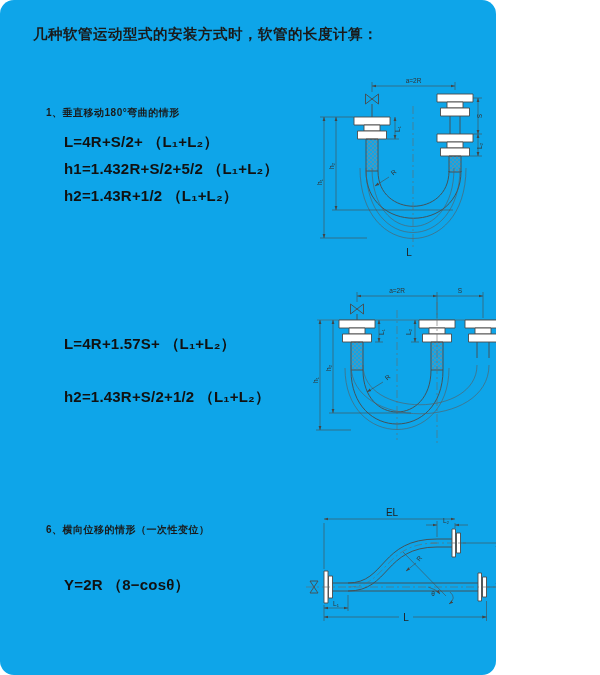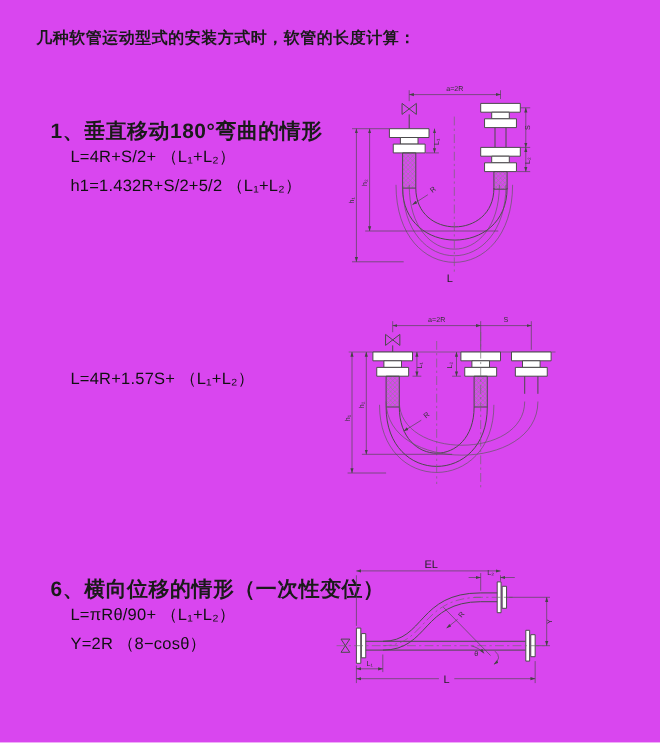--- a/index.html
+++ b/index.html
@@ -1,20 +1,20 @@
 <!DOCTYPE html>
 <html><head>
 <meta charset="utf-8">
 <style>
   html,body{margin:0;padding:0;background:#fff;}
-  #page{position:relative;width:600px;height:675px;background:#d946ef;overflow:hidden;
-        font-family:"Liberation Sans","DejaVu Sans",sans-serif;color:#1a1a1a;}
+  #page{position:relative;width:496px;height:675px;background:#0ea5e9;overflow:hidden;
+        font-family:"Liberation Sans","DejaVu Sans",sans-serif;color:#1a1a1a;border-radius:14px;}
   .title{position:absolute;left:33px;top:25px;font-size:14.5px;font-weight:bold;letter-spacing:.5px;white-space:nowrap;}
-  .sec-heading{position:absolute;font-size:19px;font-weight:bold;letter-spacing:.5px;white-space:nowrap;}
-  .formula{position:absolute;font-size:15px;font-weight:normal;color:#111;white-space:nowrap;letter-spacing:.2px;}
+  .sec-heading{position:absolute;font-size:10px;font-weight:bold;letter-spacing:.5px;white-space:nowrap;}
+  .formula{position:absolute;font-size:15px;font-weight:bold;color:#111;white-space:nowrap;letter-spacing:.2px;}
   svg{position:absolute;overflow:visible;}
   svg line,svg path,svg rect,svg polyline{vector-effect:non-scaling-stroke;}
   .ln{stroke:#4a4a4a;stroke-width:.9;fill:none;}
   .thin{stroke:#5a5a5a;stroke-width:.6;fill:none;}
   .dim{stroke:#4a4a4a;stroke-width:.6;fill:none;}
   .cl{stroke:#6a6a6a;stroke-width:.6;fill:none;stroke-dasharray:8 3 2 3;}
   .fit{fill:#fff;stroke:#4a4a4a;stroke-width:.9;}
   .braid{stroke:#4a4a4a;stroke-width:.9;}
   .dt{font-size:6.5px;fill:#333;font-family:"Liberation Sans","DejaVu Sans",sans-serif;}
   .dtb{font-size:10px;fill:#222;font-family:"Liberation Sans","DejaVu Sans",sans-serif;}
@@ -33,20 +33,21 @@
         <path d="M0,4 L4,0 M0,0 L4,4" stroke="#8a8a8a" stroke-width="0.5"></path>
       </pattern>
     </defs>
   </svg>
 
   <div class="title">几种软管运动型式的安装方式时，软管的长度计算：</div>
 
   <div class="sec-heading" style="left:46px;top:106px">1、垂直移动180°弯曲的情形</div>
   <div class="formula" style="left:64px;top:133px">L=4R+S/2+ （L₁+L₂）</div>
   <div class="formula" style="left:64px;top:160px">h1=1.432R+S/2+5/2 （L₁+L₂）</div>
+  <div class="formula" style="left:64px;top:187px">h2=1.43R+1/2 （L₁+L₂）</div>
 
   <svg style="left:315px;top:70px" width="285" height="198" viewBox="0 0 285 198">
 
     <g>
       <path class="dim" d="M57,12 V22 M140,12 V20"></path>
       <line class="dim" x1="57" y1="16" x2="140" y2="16" marker-start="url(#ma)" marker-end="url(#ma)"></line>
       <text class="dt" x="98.5" y="13" text-anchor="middle">a=2R</text>
     </g>
 
     <g>
@@ -104,20 +105,21 @@
     </g>
 
     <g>
       <line class="dim" x1="74" y1="107" x2="60" y2="116" marker-end="url(#ma)"></line>
       <text class="dt" x="80" y="104" transform="rotate(-40 80 104)" text-anchor="middle">R</text>
     </g>
     <text class="dtb" x="94" y="186" text-anchor="middle">L</text>
   </svg>
 
   <div class="formula" style="left:64px;top:335px">L=4R+1.57S+ （L₁+L₂）</div>
+  <div class="formula" style="left:64px;top:388px">h2=1.43R+S/2+1/2 （L₁+L₂）</div>
 
   <svg style="left:315px;top:280px" width="285" height="175" viewBox="0 0 285 175">
 
     <g>
       <path class="dim" d="M42,12 V22 M122,12 V38 M168,12 V38"></path>
       <line class="dim" x1="42" y1="16" x2="122" y2="16" marker-start="url(#ma)" marker-end="url(#ma)"></line>
       <line class="dim" x1="122" y1="16" x2="168" y2="16" marker-end="url(#ma)"></line>
       <text class="dt" x="82" y="13" text-anchor="middle">a=2R</text>
       <text class="dt" x="145" y="13" text-anchor="middle">S</text>
     </g>
@@ -179,21 +181,20 @@
       <text class="dt" x="95.5" y="52" transform="rotate(-90 95.5 52)" text-anchor="middle">L₂</text>
     </g>
 
     <g>
       <line class="dim" x1="68" y1="102" x2="52" y2="112" marker-end="url(#ma)"></line>
       <text class="dt" x="74" y="99" transform="rotate(-40 74 99)" text-anchor="middle">R</text>
     </g>
   </svg>
 
   <div class="sec-heading" style="left:46px;top:523px">6、横向位移的情形（一次性变位）</div>
-  <div class="formula" style="left:64px;top:550px">L=πRθ/90+ （L₁+L₂）</div>
   <div class="formula" style="left:64px;top:576px">Y=2R （8−cosθ）</div>
 
   <svg style="left:300px;top:495px" width="300" height="180" viewBox="0 0 300 180">
 
     <g>
       <path class="dim" d="M24,28 V74 M155,28 V33"></path>
       <line class="dim" x1="24" y1="24" x2="155" y2="24" marker-start="url(#ma)" marker-end="url(#ma)"></line>
       <text class="dtb" x="92" y="21" text-anchor="middle">EL</text>
     </g>
 

